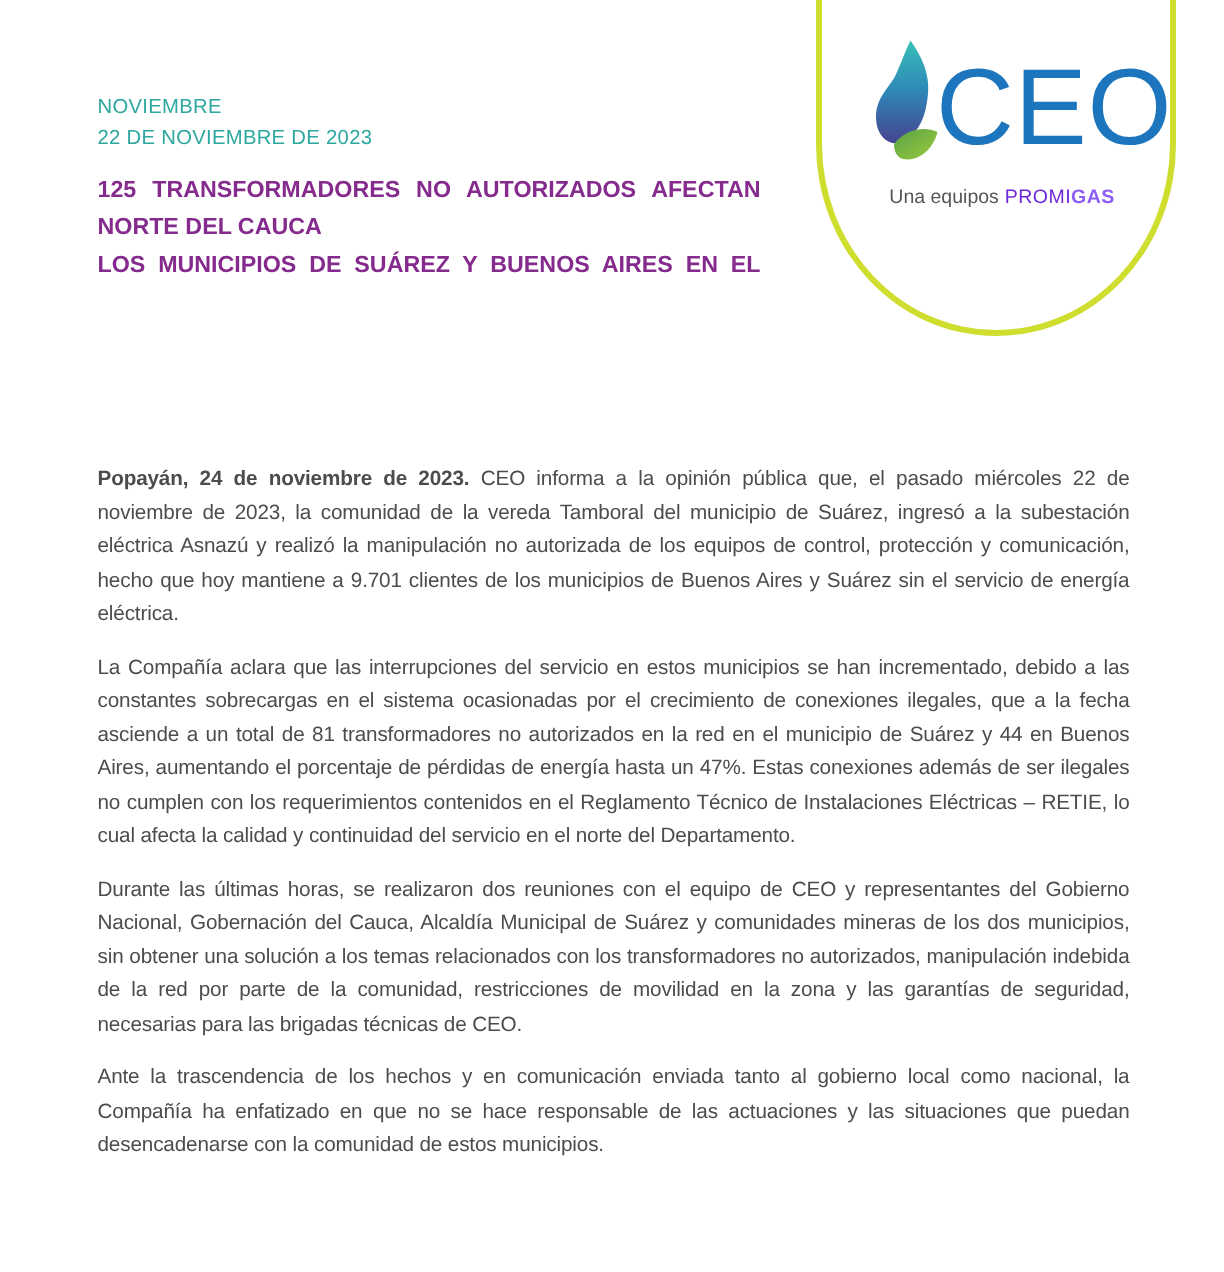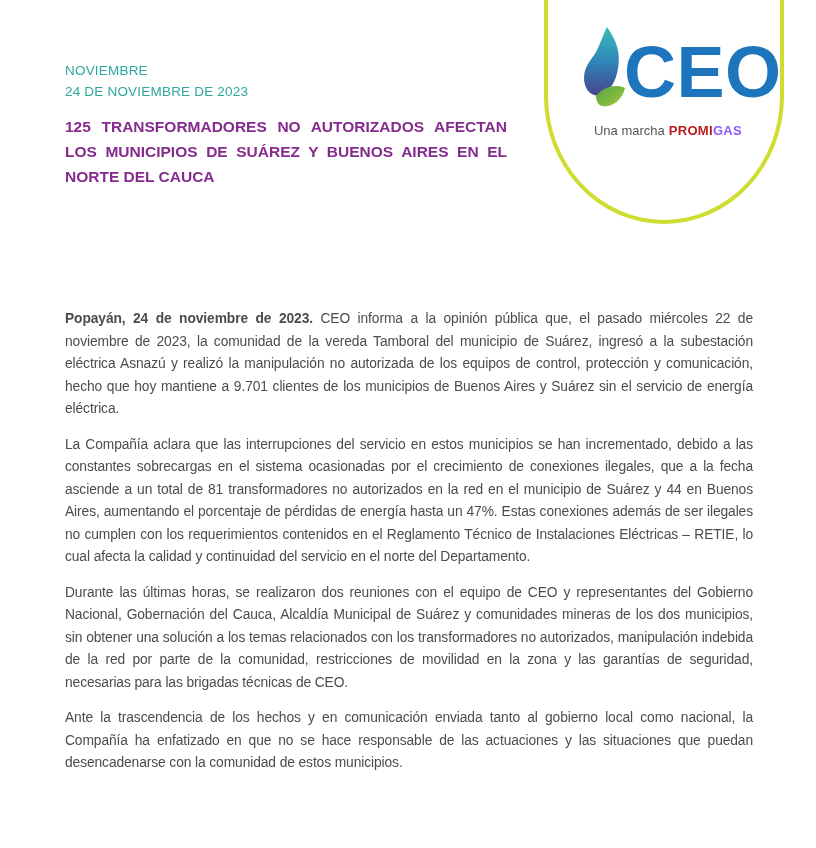--- a/index.html
+++ b/index.html
@@ -25,36 +25,36 @@
     border-bottom-right-radius: 120px 128px;
   }
   
   .flame-icon { position: absolute; left: 580px; top: 26px; }
   .ceo-wordmark {
     position: absolute;
     left: 624px;
     top: 36px;
     font-size: 72px;
     line-height: 72px;
-    font-weight: 700;
+    font-weight: 400;
     letter-spacing: 0.5px;
     color: #1D76BD;
   }
   .tagline {
     position: absolute;
     left: 578px;
     top: 123px;
     width: 180px;
     text-align: center;
     font-size: 13px;
     color: #55565A;
     white-space: nowrap;
   }
   .tagline .prefix { font-weight: 400; margin-right: 4px; }
-  .tagline .promi  { font-weight: 700; letter-spacing: 0.3px; color: #b91c1c; }
+  .tagline .promi  { font-weight: 400; letter-spacing: 0.3px; color: #6d28d9; }
   .tagline .gas    { font-weight: 700; letter-spacing: 0.3px; color: #8b5cf6; }
   
   .content {
     position: absolute;
     left: 65px;
     top: 60px;
     width: 688px;
   }
   .kicker {
     color: #2EA79F;
@@ -101,33 +101,33 @@
         <stop offset="0" stop-color="#55A146"></stop>
         <stop offset="1" stop-color="#9FCB3C"></stop>
       </linearGradient>
     </defs>
     <path d="M27,1 C36,14 41,26 38,42 C36,56 30,64 22,69 C12,72 4,64 4,52 C4,38 14,32 18,22 C22,13 24,7 27,1 Z" fill="url(#dropGrad)"></path>
     <path d="M16,70 C24,60 36,58 45,62 C42,74 32,82 22,80 C18,79 16,75 16,70 Z" fill="url(#leafGrad)"></path>
   </svg>
 
   <div class="ceo-wordmark">CEO</div>
 
-  <div class="tagline"><span class="prefix">Una marcha</span><span class="promi">PROMI</span><span class="gas">GAS</span></div>
+  <div class="tagline"><span class="prefix">Una equipos</span><span class="promi">PROMI</span><span class="gas">GAS</span></div>
 
   <div class="content">
 
     <div class="kicker">
       <div>NOVIEMBRE</div>
-      <div>24 DE NOVIEMBRE DE 2023</div>
+      <div>22 DE NOVIEMBRE DE 2023</div>
     </div>
 
     <div class="title">
       <div class="tline j">125 TRANSFORMADORES NO AUTORIZADOS AFECTAN</div>
+      <div class="tline">NORTE DEL CAUCA</div>
       <div class="tline j">LOS MUNICIPIOS DE SUÁREZ Y BUENOS AIRES EN EL</div>
-      <div class="tline">NORTE DEL CAUCA</div>
     </div>
 
     <div class="bodytext">
       <p><strong>Popayán, 24 de noviembre de 2023.</strong><span> CEO informa a la opinión pública que, el pasado miércoles 22 de noviembre de 2023, la comunidad de la vereda Tamboral del municipio de Suárez, ingresó a la subestación eléctrica Asnazú y realizó la manipulación no autorizada de los equipos de control, protección y comunicación, hecho que hoy mantiene a 9.701 clientes de los municipios de Buenos Aires y Suárez sin el servicio de energía eléctrica.</span></p>
       <p>La Compañía aclara que las interrupciones del servicio en estos municipios se han incrementado, debido a las constantes sobrecargas en el sistema ocasionadas por el crecimiento de conexiones ilegales, que a la fecha asciende a un total de 81 transformadores no autorizados en la red en el municipio de Suárez y 44 en Buenos Aires, aumentando el porcentaje de pérdidas de energía hasta un 47%. Estas conexiones además de ser ilegales no cumplen con los requerimientos contenidos en el Reglamento Técnico de Instalaciones Eléctricas – RETIE, lo cual afecta la calidad y continuidad del servicio en el norte del Departamento.</p>
       <p>Durante las últimas horas, se realizaron dos reuniones con el equipo de CEO y representantes del Gobierno Nacional, Gobernación del Cauca, Alcaldía Municipal de Suárez y comunidades mineras de los dos municipios, sin obtener una solución a los temas relacionados con los transformadores no autorizados, manipulación indebida de la red por parte de la comunidad, restricciones de movilidad en la zona y las garantías de seguridad, necesarias para las brigadas técnicas de CEO.</p>
       <p>Ante la trascendencia de los hechos y en comunicación enviada tanto al gobierno local como nacional, la Compañía ha enfatizado en que no se hace responsable de las actuaciones y las situaciones que puedan desencadenarse con la comunidad de estos municipios.</p>
     </div>
 
   </div>

